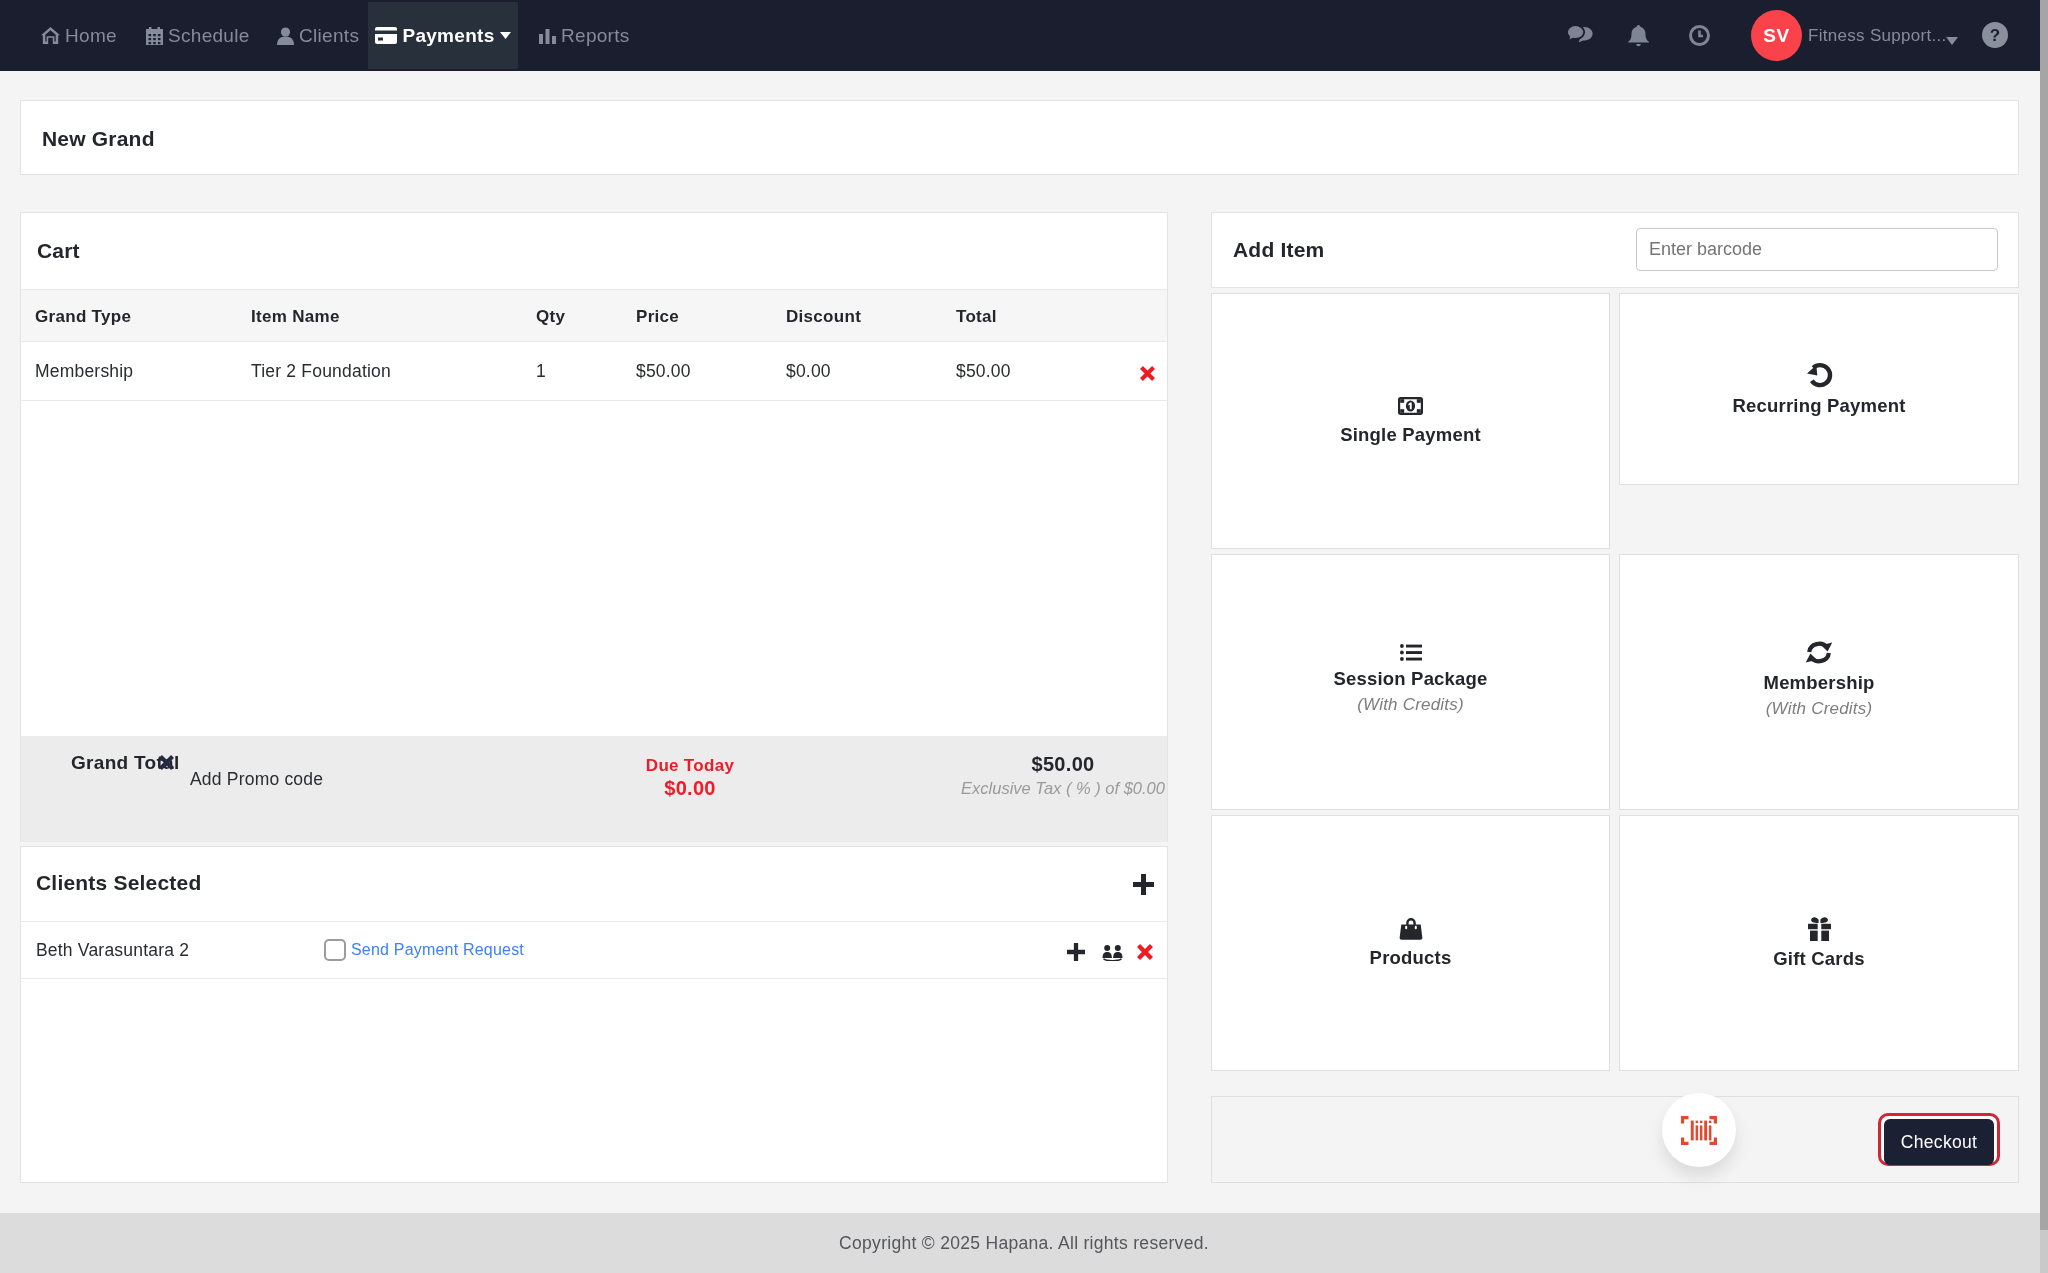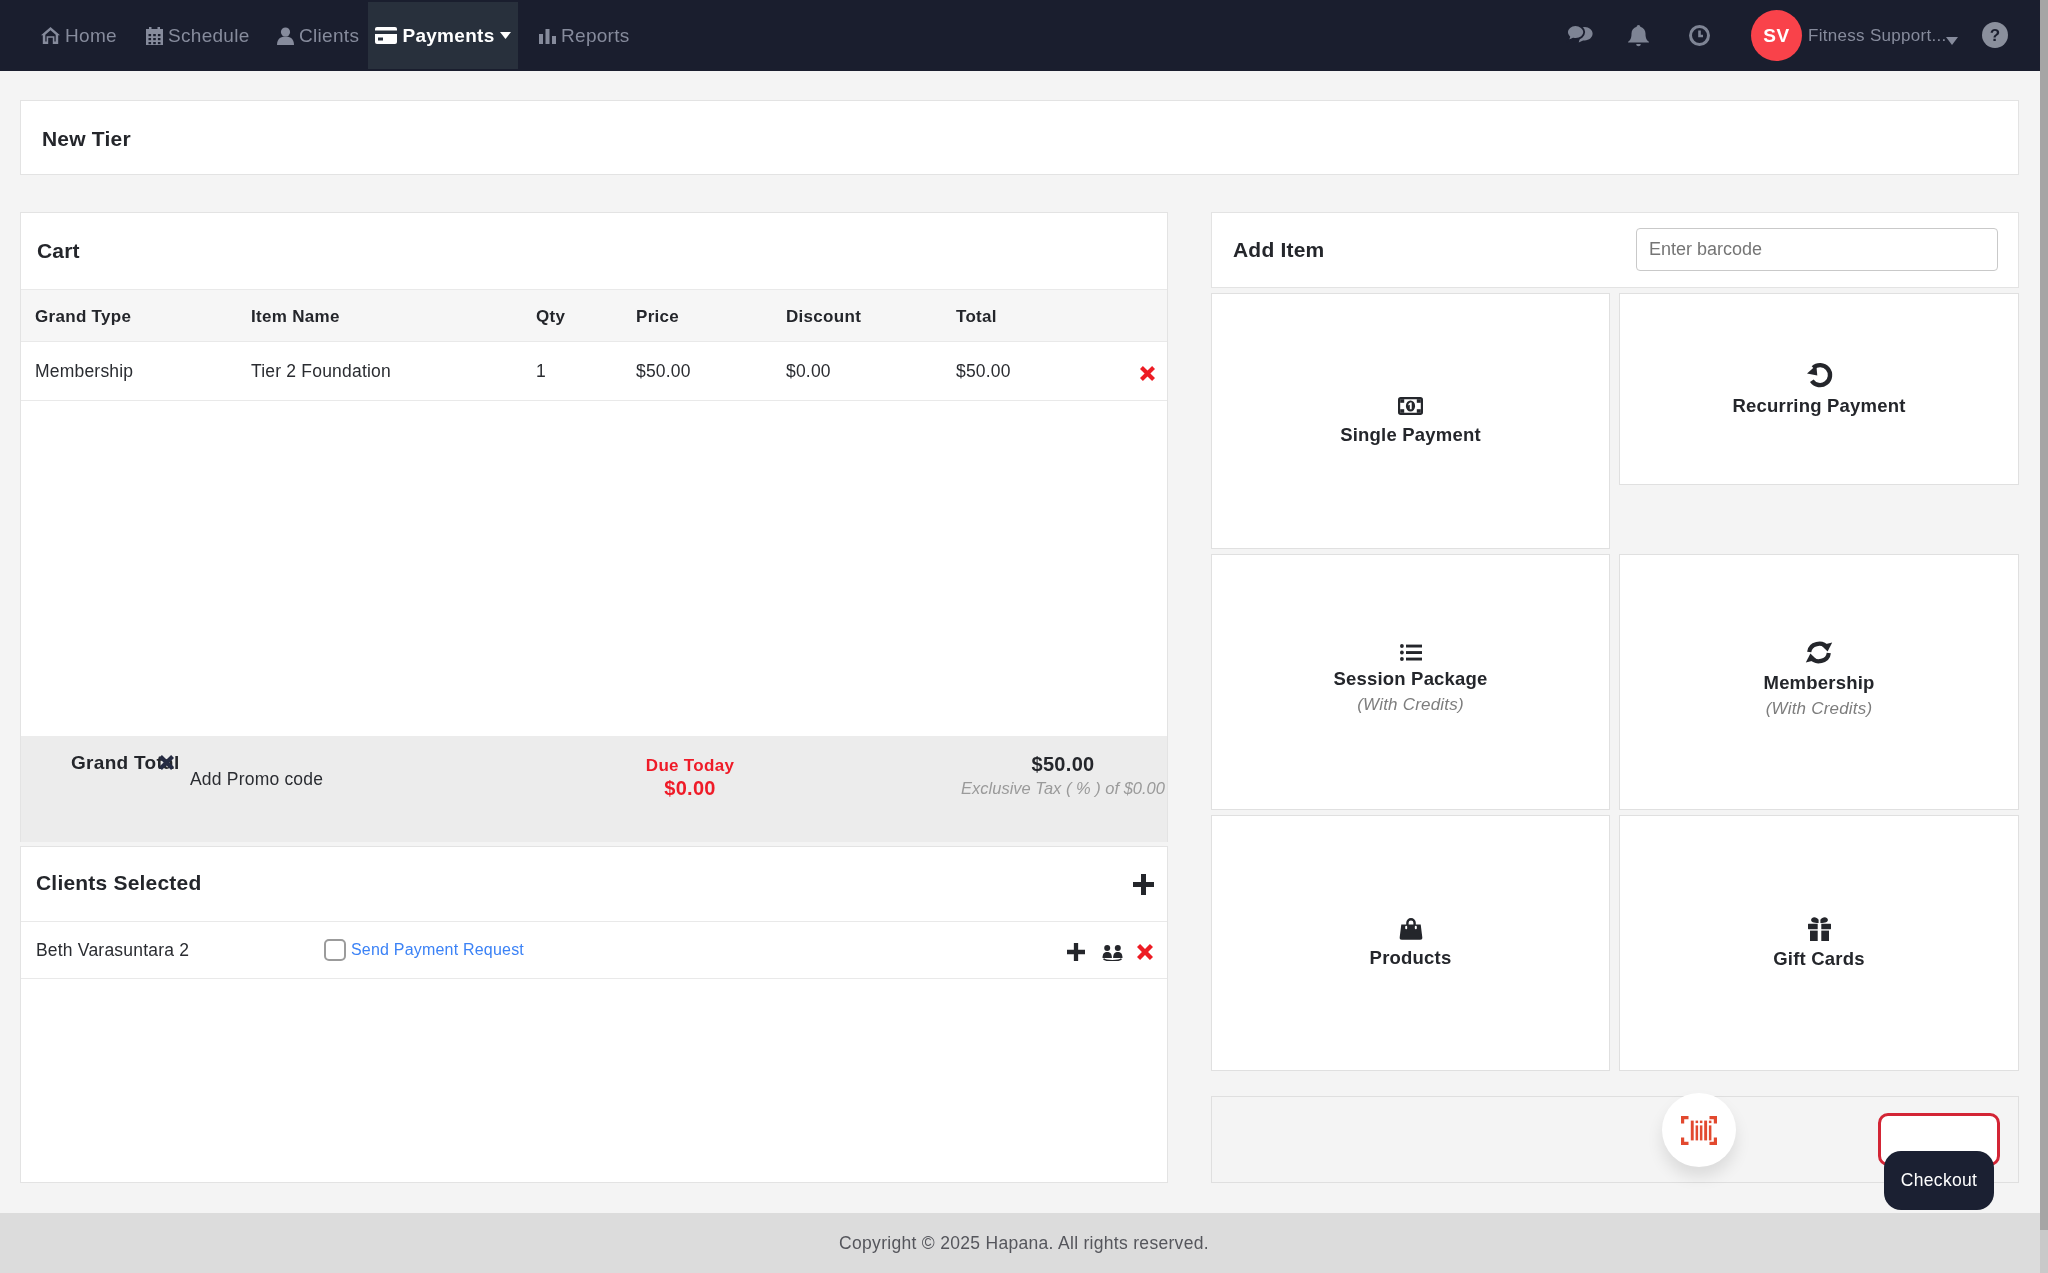--- a/index.html
+++ b/index.html
@@ -106,21 +106,21 @@
   </div>
 <div class="abs" style="left:1946px; top:31px;"><svg width="12" height="8" viewBox="0 0 12 8">
       <path d="M0 0 L12 0 L6 8 Z" fill="#868b9c"></path>
     </svg></div>
 <div class="abs" style="left:1982px; top:22px;"><svg width="26" height="26" viewBox="0 0 26 26">
       <circle cx="13" cy="13" r="13" fill="#8a8f9c"></circle>
       <text x="13" y="19" text-anchor="middle" font-size="17" font-weight="bold" fill="#1a1e2e" font-family="Liberation Sans">?</text>
     </svg></div>
 
 <div class="card" style="left:20px; top:100px; width:1999px; height:75px;">
-  <div class="h1" style="position:absolute; left:21px; top:26px;">New Tier</div>
+  <div class="h1" style="position:absolute; left:21px; top:26px;">New Grand</div>
 </div>
 
 <div class="card" style="left:20px; top:212px; width:1148px; height:630px;">
   <div class="h1" style="position:absolute; left:16px; top:26px;">Cart</div>
   <div class="thead" style="top:76px; height:53px;">
     <span class="th" style="left:14px; top:17px;">Grand Type</span>
     <span class="th" style="left:230px; top:17px;">Item Name</span>
     <span class="th" style="left:515px; top:17px;">Qty</span>
     <span class="th" style="left:615px; top:17px;">Price</span>
     <span class="th" style="left:765px; top:17px;">Discount</span>
@@ -257,19 +257,19 @@
       <rect x="14.6" y="9.4" width="2.5" height="15"></rect>
       <rect x="18.9" y="4.6" width="2.5" height="2.5"></rect>
       <rect x="18.9" y="9.4" width="2.5" height="15"></rect>
       <rect x="23.2" y="4.6" width="2.9" height="19.8"></rect>
       <rect x="27.9" y="4.6" width="2.5" height="2.5"></rect>
       <rect x="27.9" y="9.4" width="2.5" height="15"></rect>
     </g>
   </svg>
 </div>
 <div class="abs" style="left:1878px; top:1113px; width:122px; height:53px; border:3px solid #d32535; border-radius:10px; background:#fff;">
-  <div class="abs" style="left:3px; top:3px; width:110px; height:59px; background:#1b2032; border-radius:17px; display:flex; align-items:center; justify-content:center; color:#fff; font-size:17.5px; letter-spacing:.3px;margin-top:32px;">Checkout</div>
+  <div class="abs" style="left:3px; top:3px; width:110px; height:46px; background:#1b2032; border-radius:6px; display:flex; align-items:center; justify-content:center; color:#fff; font-size:17.5px; letter-spacing:.3px;">Checkout</div>
 </div>
 
 <div id="pagefooter">Copyright © 2025 Hapana. All rights reserved.</div>
 <div id="sb">
     <div id="sbthumb"></div>
   </div>
 
 </body></html>

